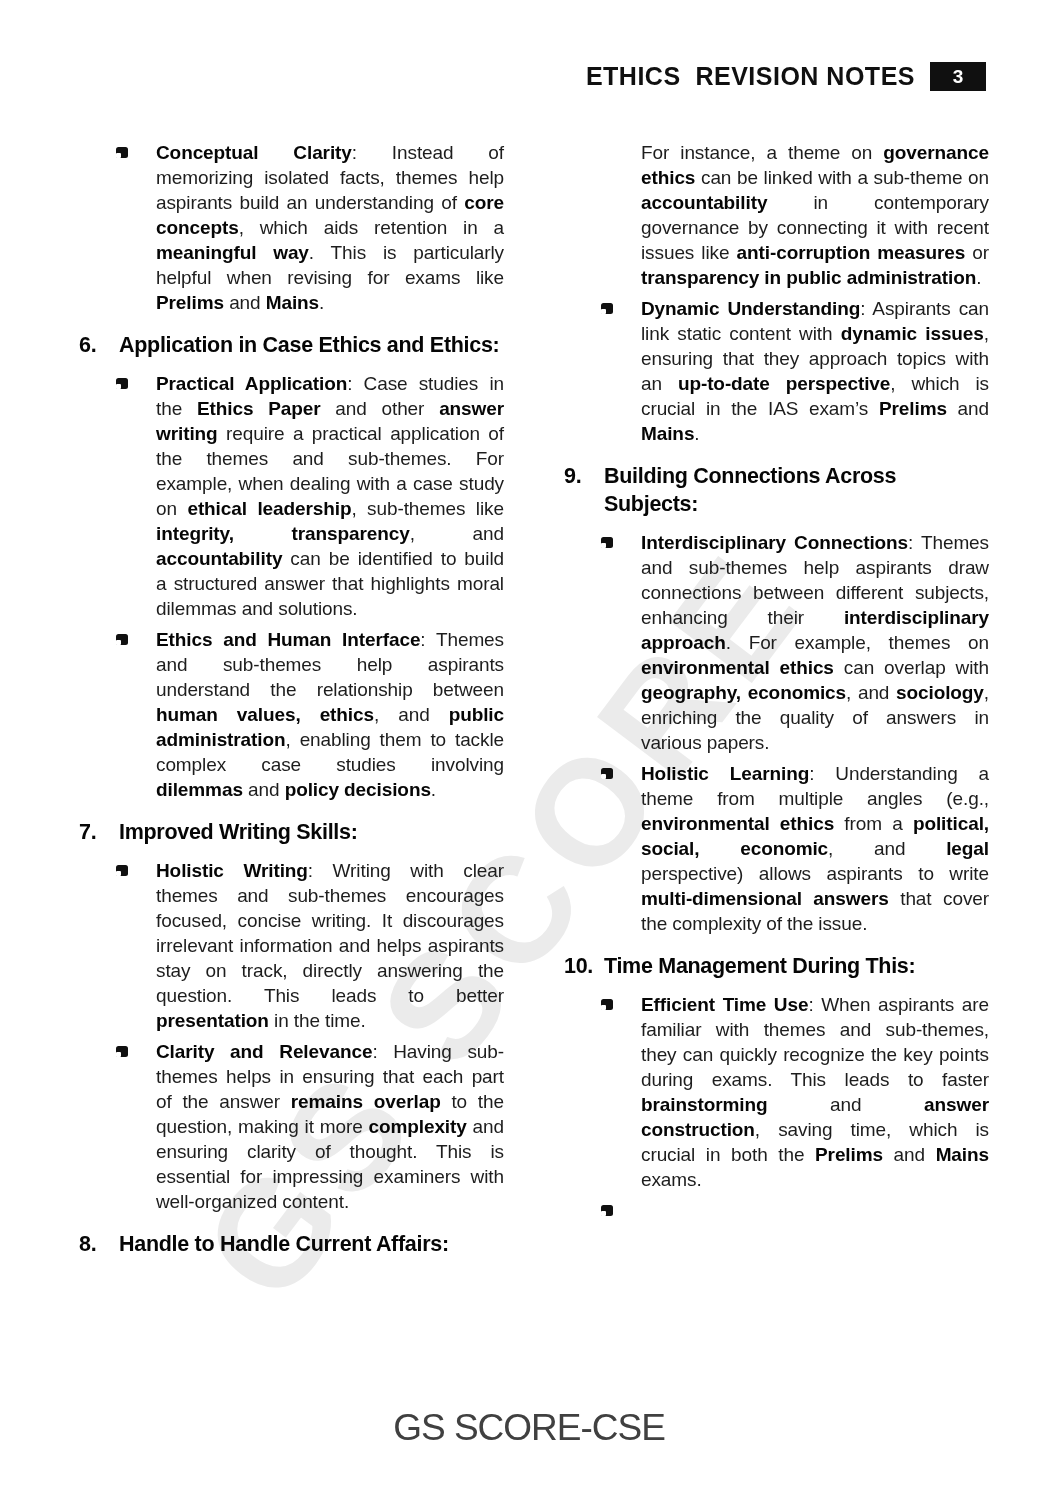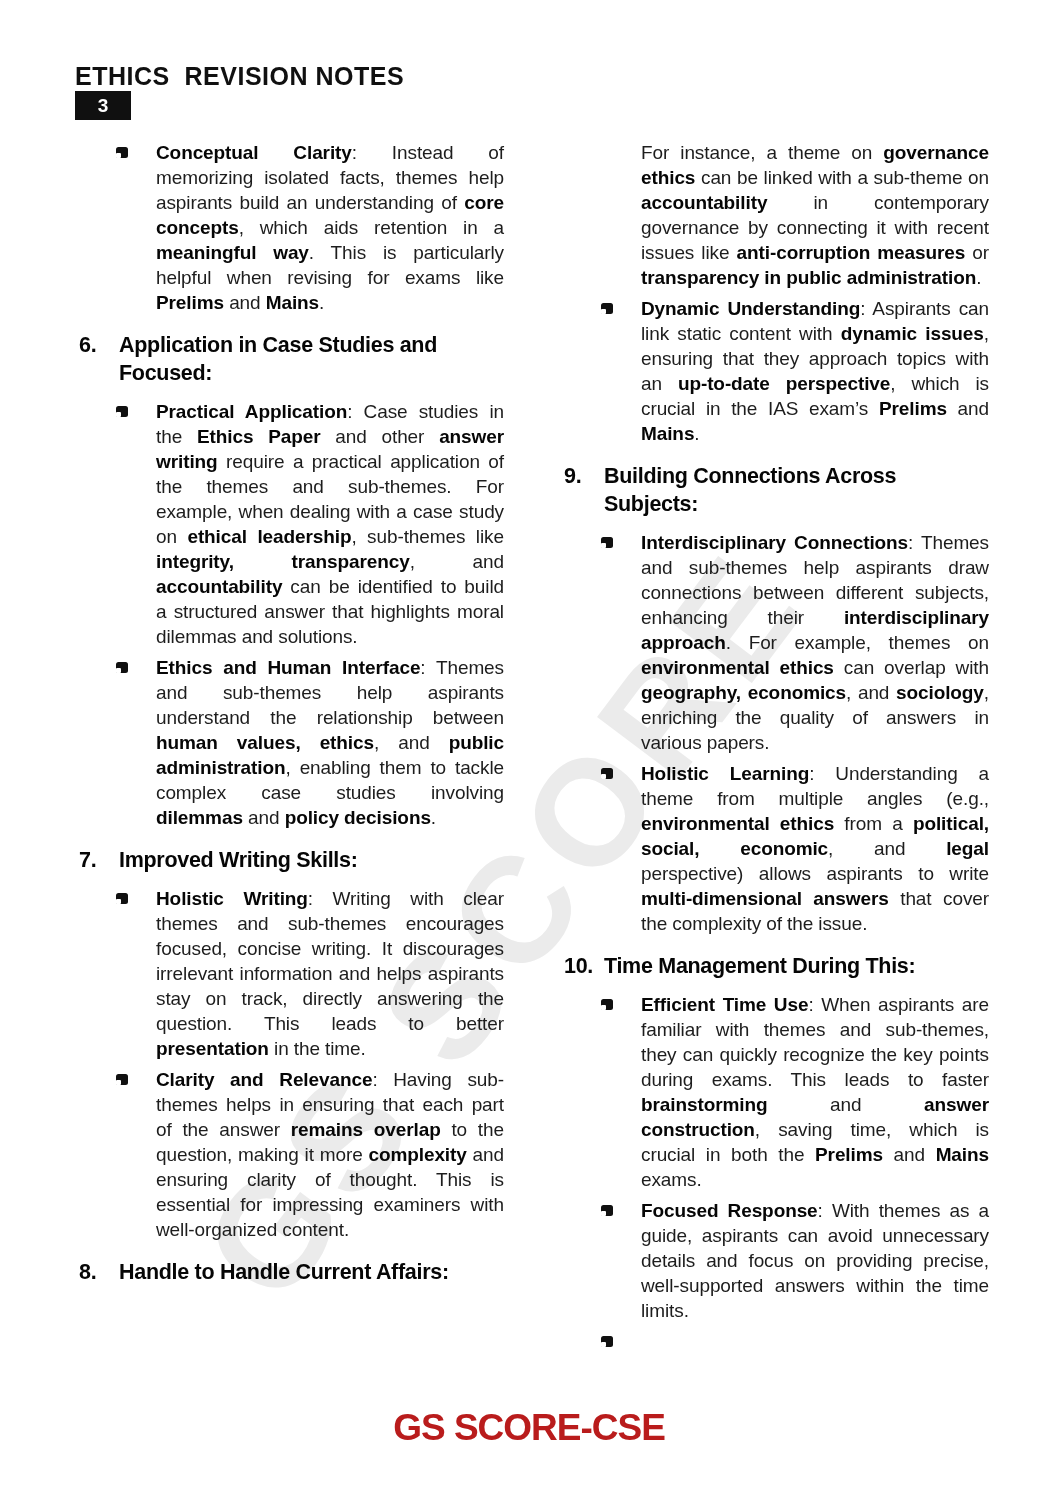--- a/index.html
+++ b/index.html
@@ -7,23 +7,22 @@
     position:relative;
     width:1058px;height:1497px;
     background:#ffffff;
     overflow:hidden;
     font-family:"Liberation Sans",sans-serif;
     color:#1d1d1d;
   }
   
   .header{
     position:absolute;top:62px;left:75px;right:72px;
-    display:flex;justify-content:flex-end;align-items:flex-start;
+    display:flex;justify-content:flex-end;align-items:flex-end;gap:15px;
     z-index:2;
-    flex-direction:column;
   }
   .header-title{
     font-weight:700;font-size:25px;letter-spacing:.5px;
     color:#101010;white-space:pre;
   }
   .page-badge{
     width:56px;height:29px;background:#101010;color:#ffffff;
     font-weight:700;font-size:19px;
     display:flex;align-items:center;justify-content:center;
   }
@@ -62,21 +61,21 @@
     color:#060606;margin:16px 0 12px 0;
   }
   .heading .num{flex:0 0 40px;}
   .heading .htext{flex:1 1 auto;}
   
   .footer{
     position:absolute;left:0;bottom:48px;width:100%;
     text-align:center;z-index:2;
   }
   .footer .logo{
-    font-weight:700;font-size:37px;letter-spacing:-1px;color:#b91c1c;
+    font-weight:400;font-size:37px;letter-spacing:-1px;color:#404040;
   }
 </style>
 </head>
 <body>
 
 <div class="page">
 
   <div class="watermark">GS SCORE</div>
 
   <div class="header">
@@ -85,21 +84,21 @@
   </div>
 
   <div class="columns">
     <section class="col" id="col-left">
         <div class="bullet">
           <span class="marker"></span>
           <div class="runs"><span class="b">Conceptual Clarity</span><span>: Instead of memorizing isolated facts, themes help aspirants build an understanding of </span><span class="b">core concepts</span><span>, which aids retention in a </span><span class="b">meaningful way</span><span>. This is particularly helpful when revising for exams like </span><span class="b">Prelims</span><span> and </span><span class="b">Mains</span><span>.</span></div>
         </div>
         <div class="heading">
           <span class="num">6.</span>
-          <span class="htext">Application in Case Studies and Focused:</span>
+          <span class="htext">Application in Case Ethics and Ethics:</span>
         </div>
         <div class="bullet">
           <span class="marker"></span>
           <div class="runs"><span class="b">Practical Application</span><span>: Case studies in the </span><span class="b">Ethics Paper</span><span> and other </span><span class="b">answer writing</span><span> require a practical application of the themes and sub-themes. For example, when dealing with a case study on </span><span class="b">ethical leadership</span><span>, sub-themes like </span><span class="b">integrity, transparency</span><span>, and </span><span class="b">accountability</span><span> can be identified to build a structured answer that highlights moral dilemmas and solutions.</span></div>
         </div>
         <div class="bullet">
           <span class="marker"></span>
           <div class="runs"><span class="b">Ethics and Human Interface</span><span>: Themes and sub-themes help aspirants understand the relationship between </span><span class="b">human values, ethics</span><span>, and </span><span class="b">public administration</span><span>, enabling them to tackle complex case studies involving </span><span class="b">dilemmas</span><span> and </span><span class="b">policy decisions</span><span>.</span></div>
         </div>
         <div class="heading">
@@ -142,24 +141,20 @@
         <div class="heading">
           <span class="num">10.</span>
           <span class="htext">Time Management During This:</span>
         </div>
         <div class="bullet">
           <span class="marker"></span>
           <div class="runs"><span class="b">Efficient Time Use</span><span>: When aspirants are familiar with themes and sub-themes, they can quickly recognize the key points during exams. This leads to faster </span><span class="b">brainstorming</span><span> and </span><span class="b">answer construction</span><span>, saving time, which is crucial in both the </span><span class="b">Prelims</span><span> and </span><span class="b">Mains</span><span> exams.</span></div>
         </div>
         <div class="bullet">
           <span class="marker"></span>
-          <div class="runs"><span class="b">Focused Response</span><span>: With themes as a guide, aspirants can avoid unnecessary details and focus on providing precise, well-supported answers within the time limits.</span></div>
-        </div>
-        <div class="bullet">
-          <span class="marker"></span>
         </div>
       </section>
   </div>
 
   <div class="footer">
     <span class="logo">GS SCORE-CSE</span>
   </div>
 
 </div>
 

